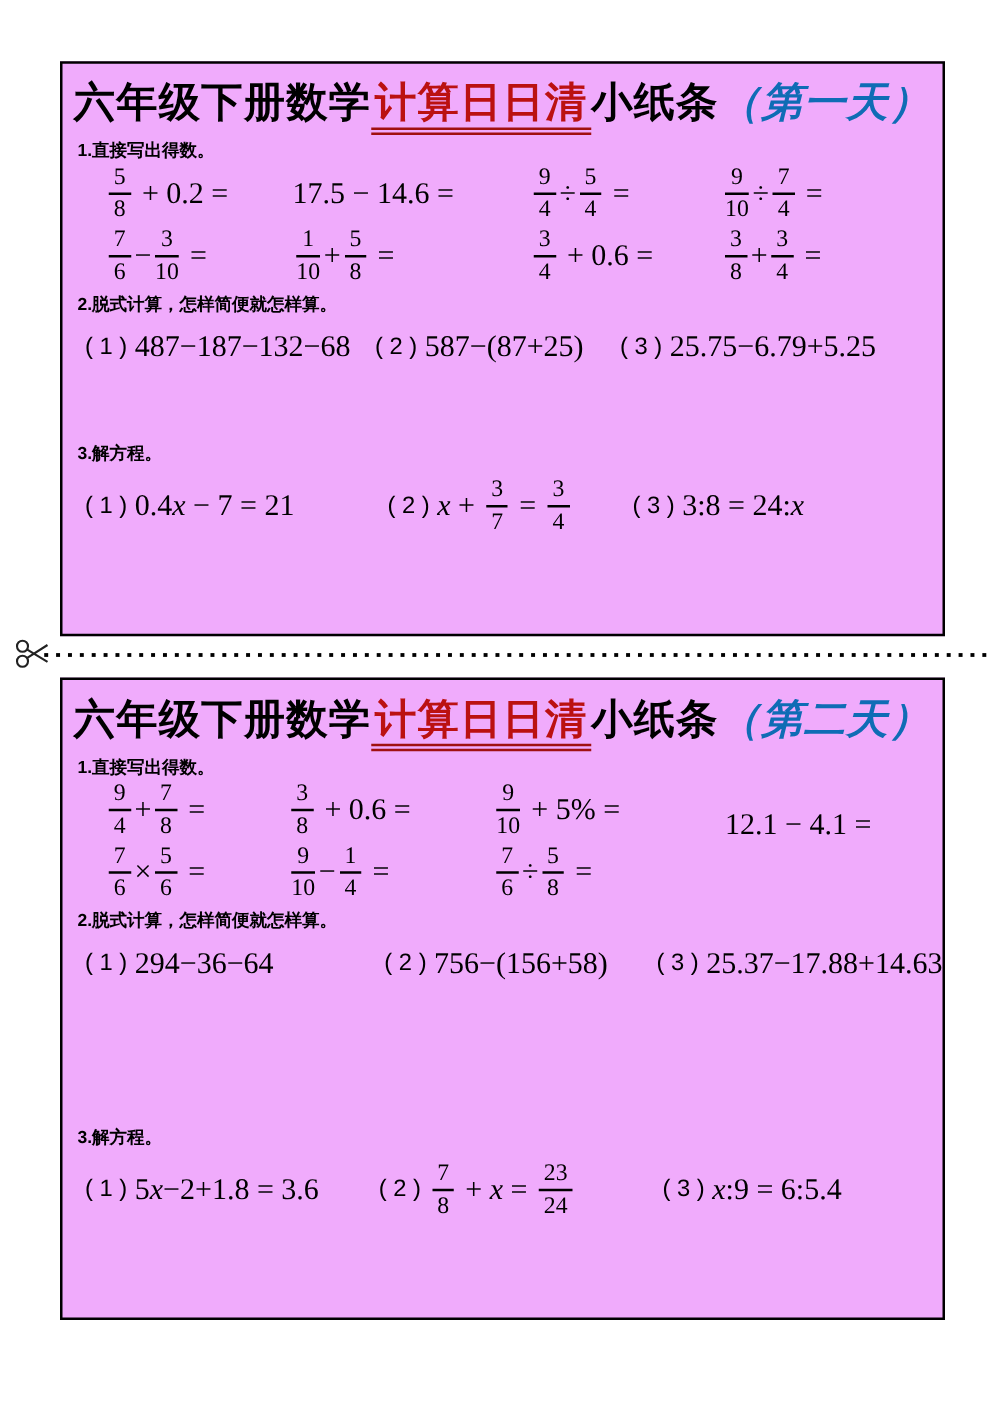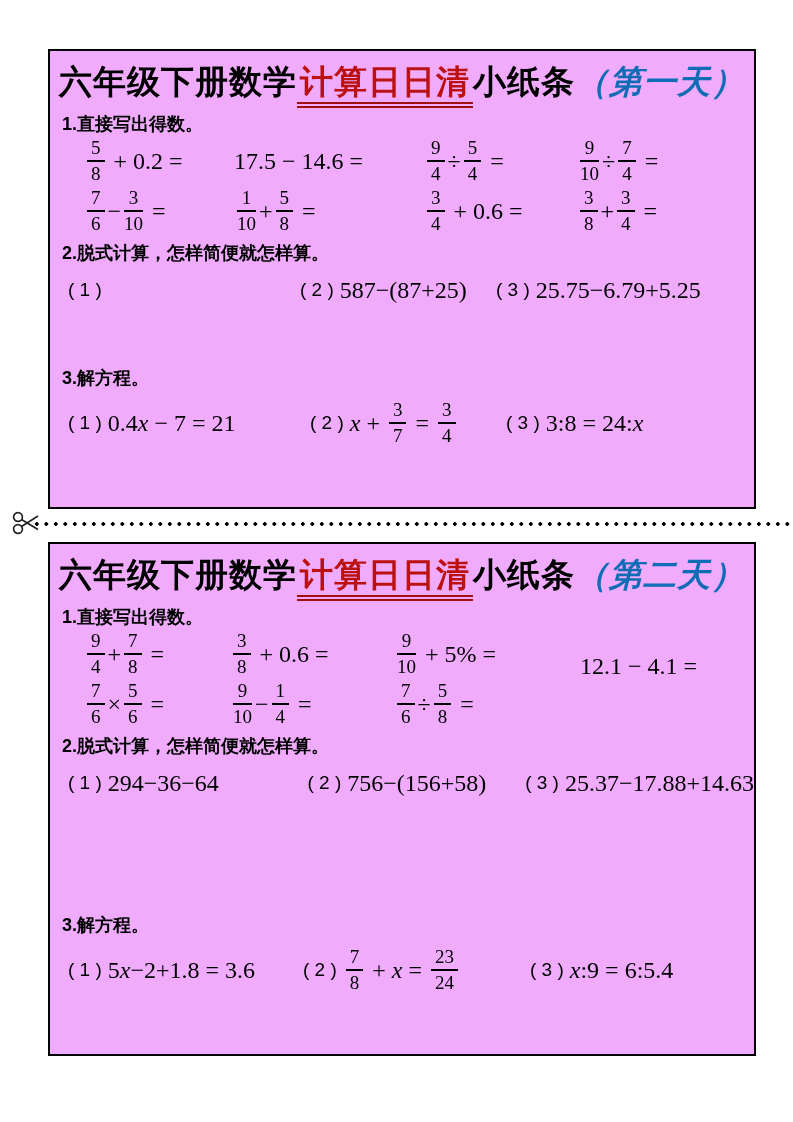--- a/index.html
+++ b/index.html
@@ -10,21 +10,21 @@
            box-sizing:border-box;overflow:hidden;}
   #day0{top:49px;height:460px;}
   #day1{top:542px;height:514px;}
 
   .title{margin:9px 4px 2px;text-align:center;font-size:33px;font-weight:bold;
          white-space:nowrap;letter-spacing:1px;}
   .hl{color:var(--red,#bb1111);padding:0 3px 2px;border-bottom:6px double var(--redline,#a01010);}
   .day-tag{color:var(--blue,#0f6cb5);font-style:italic;font-weight:600;
            font-family:"Liberation Serif","DejaVu Serif",serif;}
 
-  .sec-label{font-size:18px;font-weight:600;margin:7px 0 2px 12px;}
+  .sec-label{font-size:14px;font-weight:600;margin:7px 0 2px 12px;}
 
   .calc-grid{display:grid;row-gap:4px;padding-left:34px;margin-top:2px;}
   #day0 .calc-grid{grid-template-columns:150px 190px 153px 1fr;}
   #day1 .calc-grid{grid-template-columns:146px 164px 142px 1fr;}
   .cell{height:46px;display:flex;align-items:center;}
   #day1 .cell:nth-child(4n){transform:translateY(12px);margin-left:44px;}
 
   .math{display:inline-flex;align-items:center;font-family:"Liberation Serif","DejaVu Serif",serif;
         font-size:24px;white-space:pre;}
   .var{font-style:italic;}
@@ -85,20 +85,21 @@
           <span class="math"><span class="frac"><span class="num">3</span><span class="den">4</span></span><span> + 0.6 =</span></span>
         </div>
         <div class="cell">
           <span class="math"><span class="frac"><span class="num">3</span><span class="den">8</span></span><span>+</span><span class="frac"><span class="num">3</span><span class="den">4</span></span><span> =</span></span>
         </div>
       </div>
     <div class="sec-label">2.脱式计算，怎样简便就怎样算。</div>
     <div class="prob-row sec2">
         <div class="prob">
           <span class="pnum">( 1 )</span>
+          <span class="math"><span>487−187−132−68</span></span>
         </div>
         <div class="prob">
           <span class="pnum">( 2 )</span>
           <span class="math"><span>587−(87+25)</span></span>
         </div>
         <div class="prob">
           <span class="pnum">( 3 )</span>
           <span class="math"><span>25.75−6.79+5.25</span></span>
         </div>
       </div>

